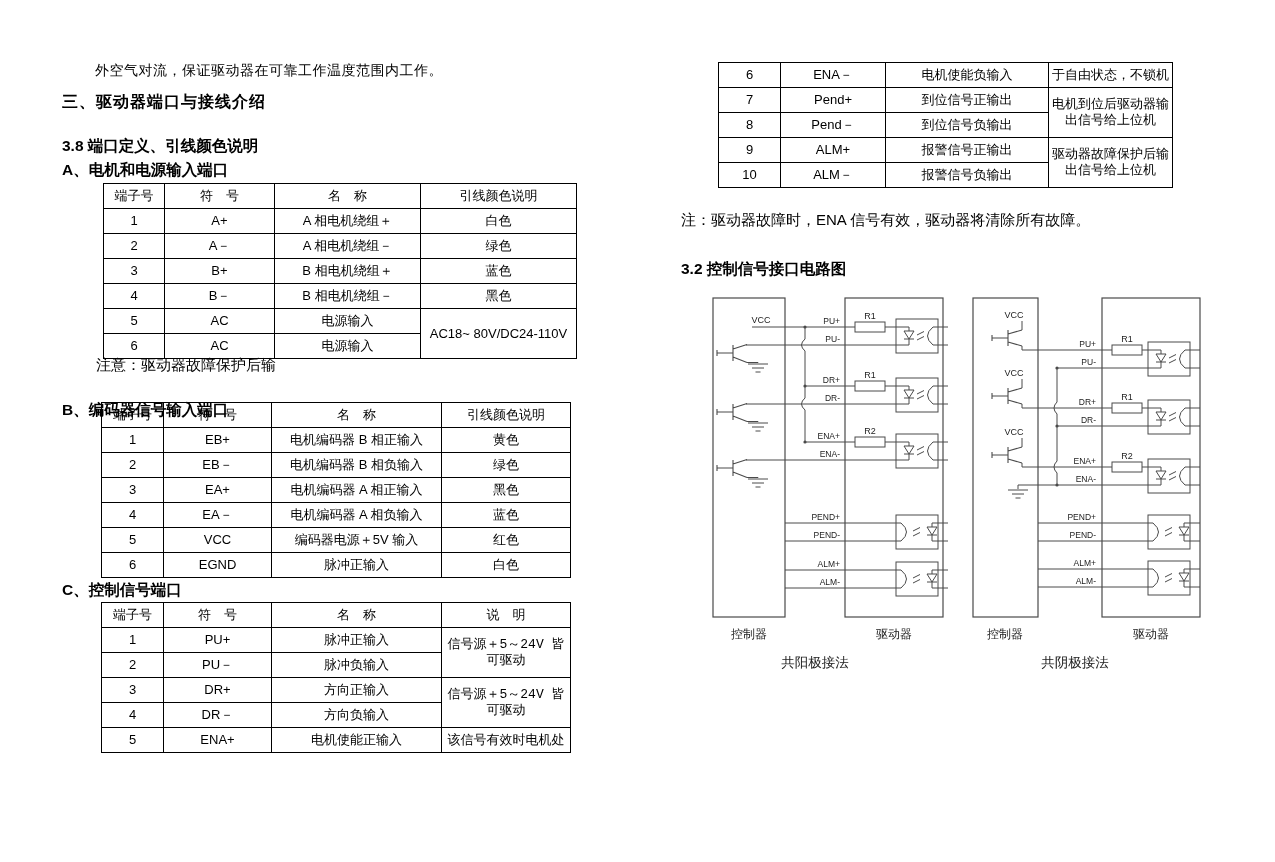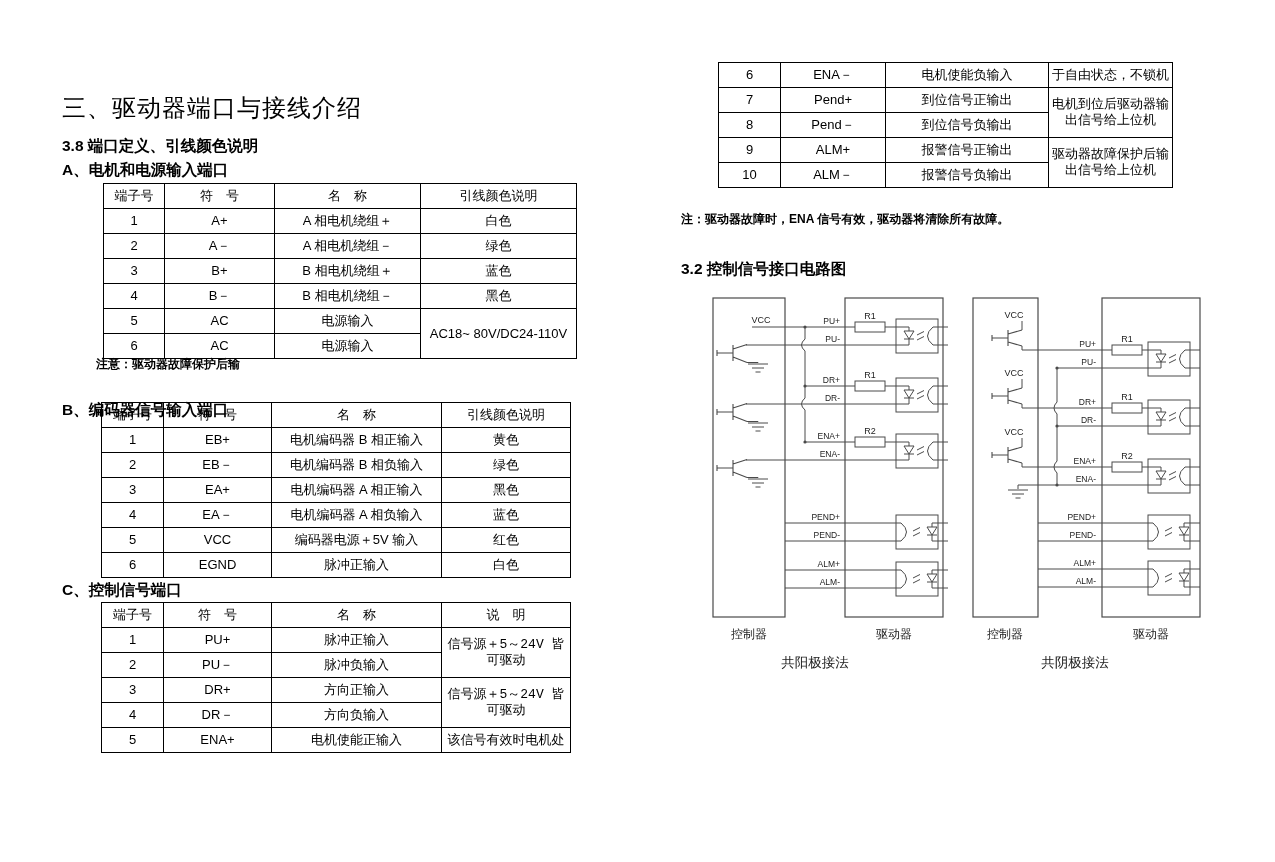--- a/index.html
+++ b/index.html
@@ -1,35 +1,36 @@
 <!DOCTYPE html>
 <html><head>
 <meta charset="utf-8">
 <style>
   html,body{margin:0;padding:0;background:#e8e8e8;}
   .page{position:relative;width:1275px;height:862px;background:#ffffff;overflow:hidden;
         font-family:"Liberation Sans","DejaVu Sans",sans-serif;color:#000;}
   .abs{position:absolute;}
   .intro{font-size:14px;letter-spacing:.5px;}
-  .h1{font-size:24px;font-weight:normal;letter-spacing:1px;}
+  .h1{font-size:16px;font-weight:bold;letter-spacing:1px;}
   .sec{font-size:15.5px;font-weight:bold;}
-  .note{font-size:12px;font-weight:bold;}
+  .note{font-size:15px;font-weight:normal;}
   table.doc{border-collapse:collapse;table-layout:fixed;font-size:13px;text-align:center;}
   table.doc td,table.doc th{border:1px solid #000;height:24px;padding:0 2px;
         font-weight:normal;line-height:1.2;vertical-align:middle;overflow:hidden;}
   .pre{white-space:pre-line;font-family:Liberation Mono, monospace;}
   svg text{font-family:"Liberation Sans","DejaVu Sans",sans-serif;fill:#222;}
   .wire{stroke:#4a4a4a;stroke-width:1;fill:none;}
   .boxline{stroke:#4a4a4a;stroke-width:1.2;fill:none;}
 </style>
 </head>
 <body>
 
 <div class="page">
 
+  <div class="abs intro" style="left:95px;top:62px;">外空气对流，保证驱动器在可靠工作温度范围内工作。</div>
   <div class="abs h1" style="left:62px;top:92px;">三、驱动器端口与接线介绍</div>
   <div class="abs sec" style="left:62px;top:136px;">3.8 端口定义、引线颜色说明</div>
   <div class="abs sec" style="left:62px;top:160px;">A、电机和电源输入端口</div>
 
   <table class="doc abs" style="left:103px;top:183px;width:474px;">
     <colgroup>
         <col style="width:61px">
         <col style="width:110px">
         <col style="width:146px">
         <col>

